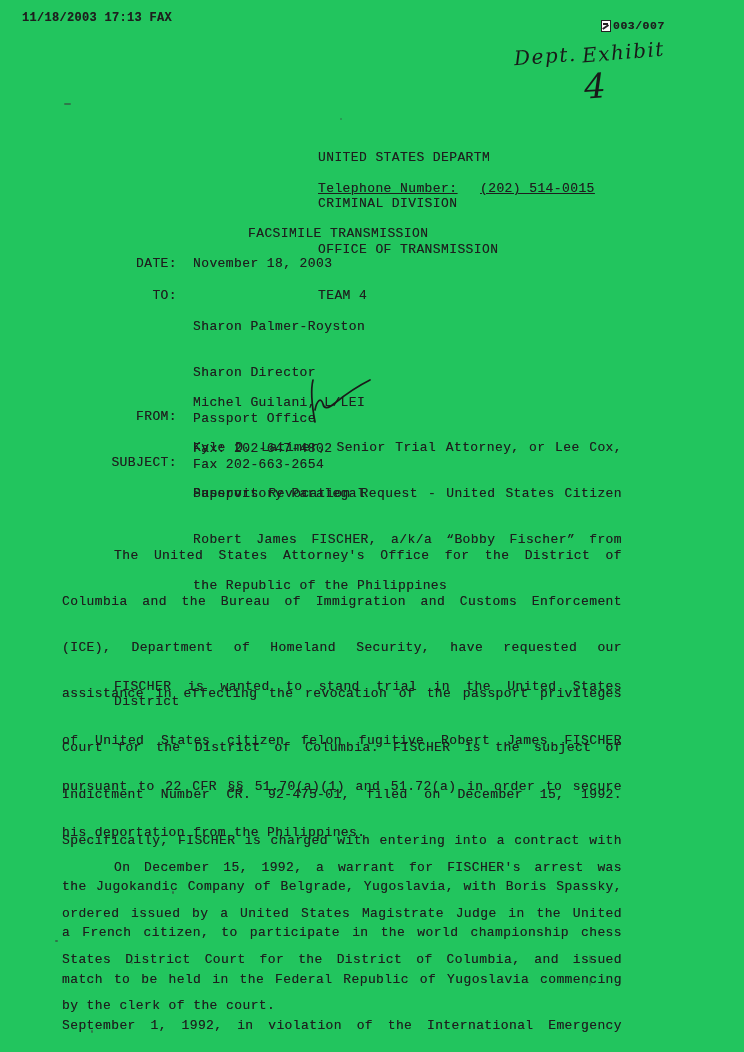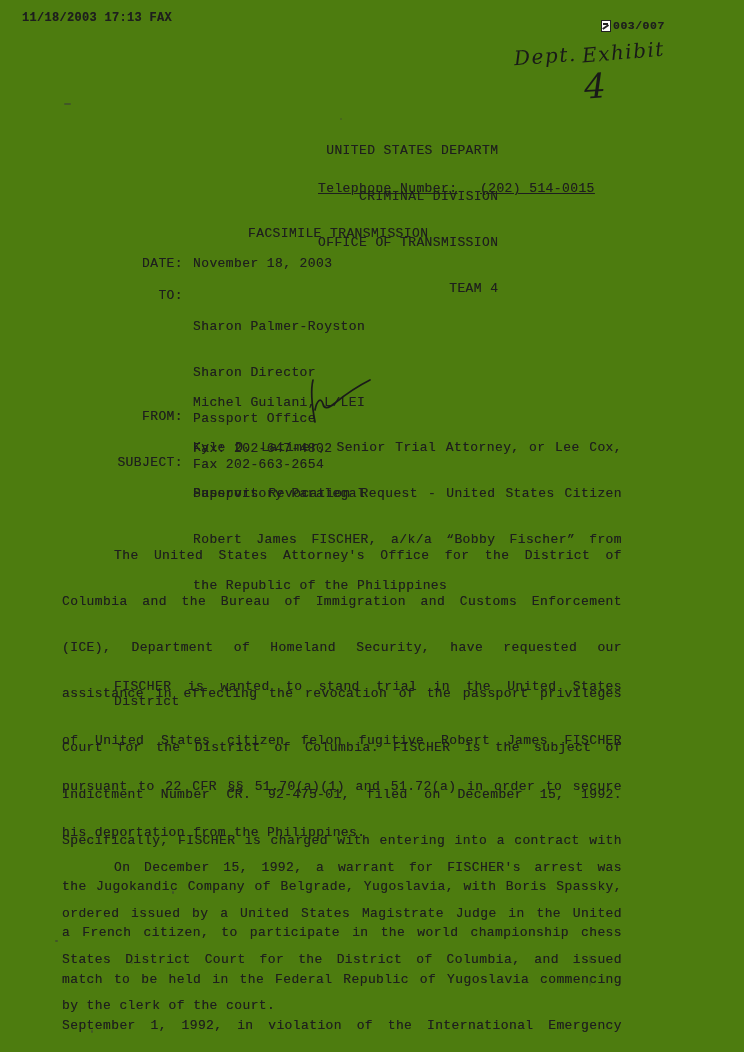--- a/index.html
+++ b/index.html
@@ -1,18 +1,18 @@
 <!DOCTYPE html>
 <html><head>
 <meta charset="utf-8">
 <style>
   html,body { margin:0; padding:0; background:#e8e8e6; }
   .page {
     position:relative; width:744px; height:1052px; margin:0 auto;
-    background:#4d7c0f; overflow:hidden;
+    background:#22c55e; overflow:hidden;
     font-family:"Liberation Mono", monospace;
     color:#1e1e1e;
     text-shadow:0 0 0.6px rgba(30,30,30,0.55);
   }
   .mono { font-size:13px; letter-spacing:0.4px; line-height:15.4px; white-space:pre; }
   .abs { position:absolute; }
 
   
   .scan-ts { left:22px; top:11px; font-size:12px; font-weight:bold; letter-spacing:0.3px; }
   .scan-pg { left:601px; top:19px; font-size:11.5px; font-weight:bold; letter-spacing:0.5px;
@@ -23,28 +23,28 @@
   .pg-icon:after  { content:""; position:absolute; left:0px; top:5px; width:7px; height:1.5px; background:#222; transform:rotate(-35deg); }
 
   
   .hw { font-family:"DejaVu Serif", serif; font-style:italic; color:#191919;
         text-shadow:none; letter-spacing:1.5px; }
   .hw-dept    { left:514px; top:44px; font-size:20px; transform:rotate(-4deg); }
   .hw-exhibit { left:582px; top:40px; font-size:20px; transform:rotate(-5deg); }
   .hw-four    { left:584px; top:66px; font-size:34px; transform:rotate(-3deg); letter-spacing:0; }
 
   
-  .letterhead { left:318px; top:112px;text-align:right; }
+  .letterhead { left:318px; top:119px; }
   .contact-row { left:318px; display:flex;text-decoration:underline; }
   .contact-row .clabel { width:162px; }
 
   .doc-title { left:248px; top:226px; }
 
   
-  .mlabel { position:absolute; left:66px; width:117px; text-align:right; }
+  .mlabel { position:absolute; left:60px; width:117px; text-align:right; }
   .mvalue { position:absolute; left:193px; width:429px; }
 
   
   .bodyblock { left:62px; width:560px; }
   .bl { text-align:justify; text-align-last:justify; white-space:normal; }
   .bl.last { text-align-last:left; }
   .bl.ind { padding-left:52px; }
 
   .jv { text-align:justify; text-align-last:justify; white-space:normal; }
   .jv-last { text-align-last:left; }

